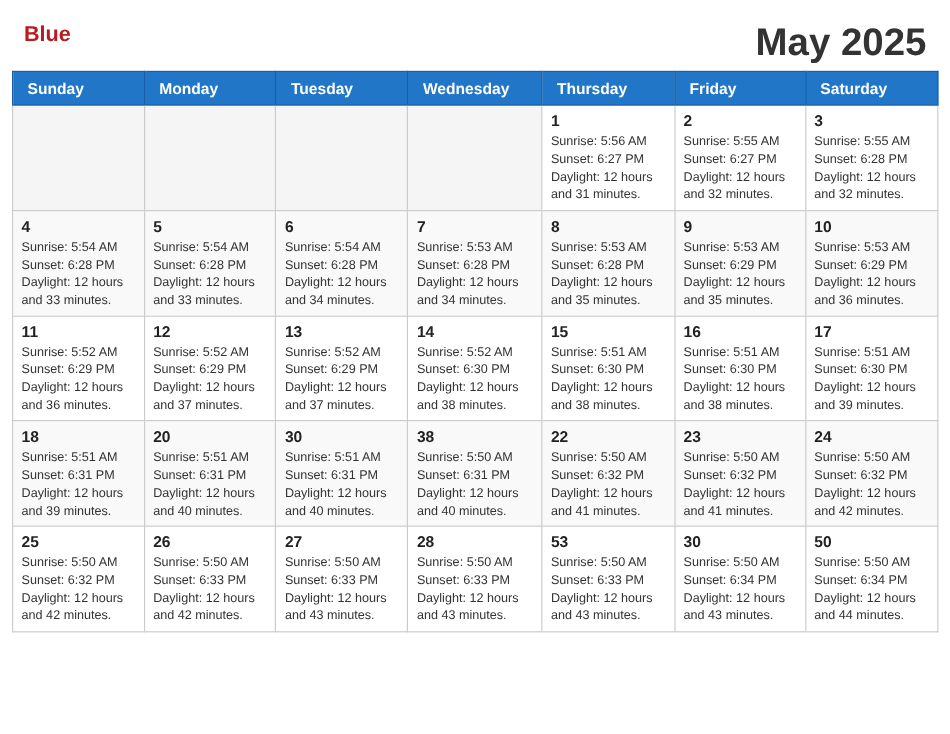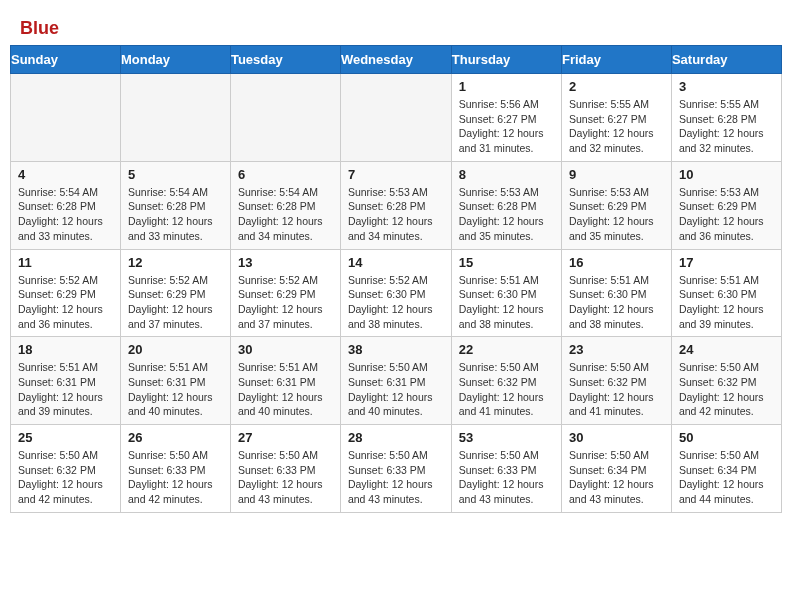--- a/index.html
+++ b/index.html
@@ -50,21 +50,21 @@
     }
     .calendar {
       width: 100%;
       border-collapse: collapse;
       border: 1px solid #ccc;
     }
     .calendar th {
       background-color: #2176c7;
       color: #fff;
       text-align: left;
-      padding: 6px 0;
+      padding: 6px 12px;
       font-size: 13px;
       font-weight: bold;
       border: 1px solid #1a60a8;
     }
     .calendar td {
       vertical-align: top;
       padding: 5px 7px;
       border: 1px solid #ccc;
       width: 113px;
       min-height: 80px;
@@ -94,20 +94,21 @@
 </head>
 <body>
 
 <div class="header">
   <div class="logo">
     <div>
       <span class="logo-text-blue">Blue</span>
     </div>
   </div>
   <div class="title-block">
+    <div class="month-title">May 2025</div>
   </div>
 </div>
 
 <table class="calendar">
   <thead>
     <tr>
     <th>Sunday</th>
         <th>Monday</th>
         <th>Tuesday</th>
         <th>Wednesday</th>

